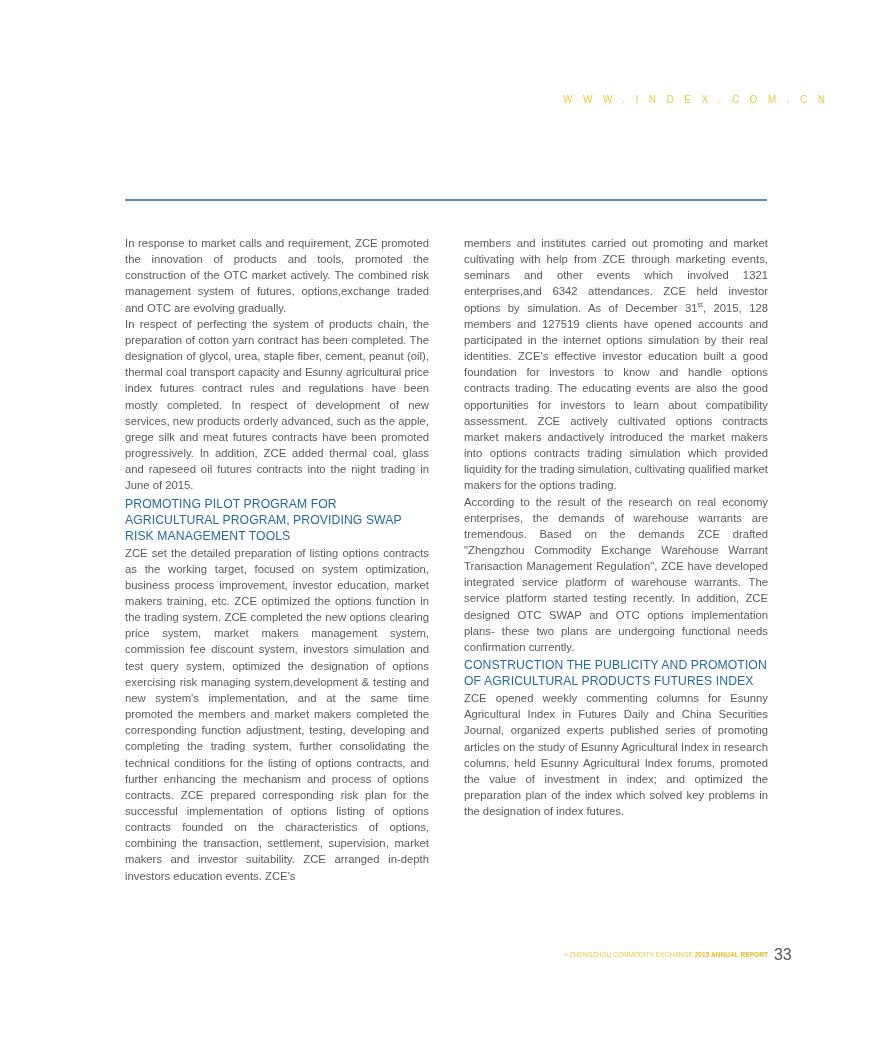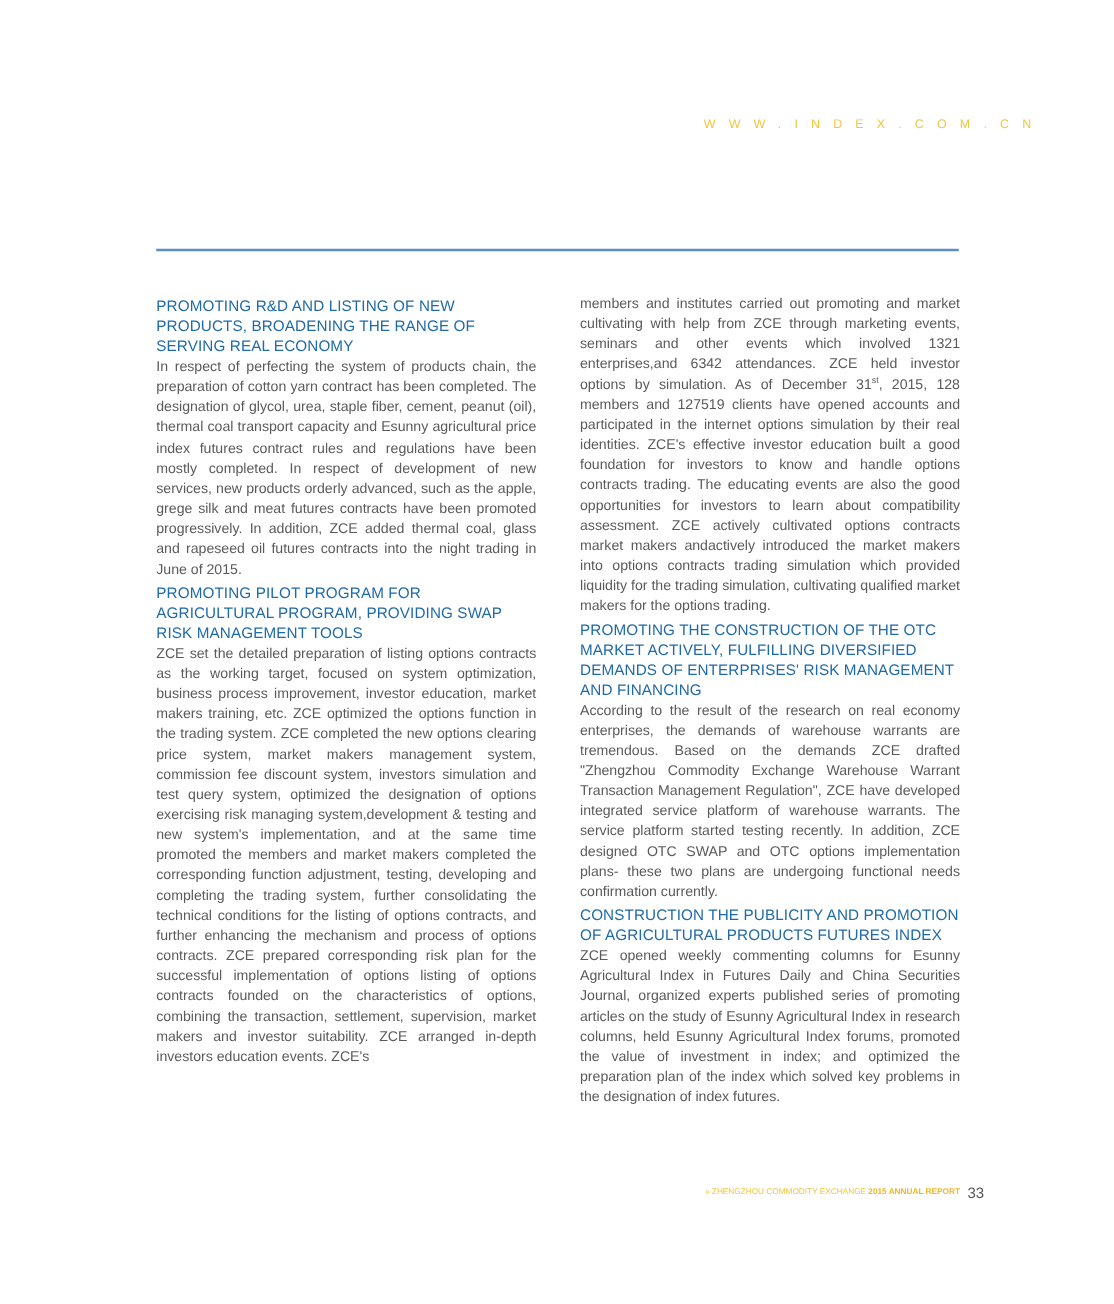--- a/index.html
+++ b/index.html
@@ -7,39 +7,38 @@
   .site-url { position:absolute; top:94px; left:563px; width:210px; font-size:10px; letter-spacing:10.5px; color:#f0c63c; white-space:nowrap; }
   .top-rule { position:absolute; top:199px; left:125px; width:642px; height:2px; background:#5b8fc4; }
   .col { position:absolute; width:304px; }
   .col-left { left:125px; top:235px; }
   .col-right { left:464px; top:235px; }
   .para { font-size:11.3px; line-height:16.15px; color:#5a5a5a; text-align:justify; margin:0; }
   .heading { font-size:12.2px; line-height:16px; color:#1f6aa8; font-weight:normal; margin:2px 0 1px 0; letter-spacing:0.1px; }
   .footer { position:absolute; top:945px; left:564px; white-space:nowrap; }
   .footer-text { font-size:6.6px; color:#f0c63c; vertical-align:middle; }
   .footer-bold { font-size:6.6px; color:#f0b81e; font-weight:bold; vertical-align:middle; }
-  .page-num { font-size:12px; color:#555; vertical-align:middle; margin-left:6px; }
+  .page-num { font-size:16px; color:#555; vertical-align:middle; margin-left:6px; }
   sup { font-size:7px; line-height:0; }
 </style>
 </head>
 <body>
 
 <div class="site-url">WWW.INDEX.COM.CN</div>
 <div class="top-rule"></div>
 
 <div class="col col-left">
-  <h2 class="heading">PROMOTING R&amp;D AND LISTING OF NEW PRODUCTS, BROADENING THE RANGE OF SERVING REAL ECONOMY</h2>
+  <p class="para">In response to market calls and requirement, ZCE promoted the innovation of products and tools, promoted the construction of the OTC market actively. The combined risk management system of futures, options,exchange traded and OTC are evolving gradually.</p>
   <p class="para">In respect of perfecting the system of products chain, the preparation of cotton yarn contract has been completed. The designation of glycol, urea, staple fiber, cement, peanut (oil), thermal coal transport capacity and Esunny agricultural price index futures contract rules and regulations have been mostly completed. In respect of development of new services, new products orderly advanced, such as the apple, grege silk and meat futures contracts have been promoted progressively. In addition, ZCE added thermal coal, glass and rapeseed oil futures contracts into the night trading in June of 2015.</p>
   <h2 class="heading">PROMOTING PILOT PROGRAM FOR AGRICULTURAL PROGRAM, PROVIDING SWAP RISK MANAGEMENT TOOLS</h2>
   <p class="para">ZCE set the detailed preparation of listing options contracts as the working target, focused on system optimization, business process improvement, investor education, market makers training, etc. ZCE optimized the options function in the trading system. ZCE completed the new options clearing price system, market makers management system, commission fee discount system, investors simulation and test query system, optimized the designation of options exercising risk managing system,development &amp; testing and new system's implementation, and at the same time promoted the members and market makers completed the corresponding function adjustment, testing, developing and completing the trading system, further consolidating the technical conditions for the listing of options contracts, and further enhancing the mechanism and process of options contracts. ZCE prepared corresponding risk plan for the successful implementation of options listing of options contracts founded on the characteristics of options, combining the transaction, settlement, supervision, market makers and investor suitability. ZCE arranged in-depth investors education events. ZCE's</p>
 </div>
 
 <div class="col col-right">
   <p class="para"><span>members and institutes carried out promoting and market cultivating with help from ZCE through marketing events, seminars and other events which involved 1321 enterprises,and 6342 attendances. ZCE held investor options by simulation. As of December 31</span><sup>st</sup><span>, 2015, 128 members and 127519 clients have opened accounts and participated in the internet options simulation by their real identities. ZCE's effective investor education built a good foundation for investors to know and handle options contracts trading. The educating events are also the good opportunities for investors to learn about compatibility assessment. ZCE actively cultivated options contracts market makers andactively introduced the market makers into options contracts trading simulation which provided liquidity for the trading simulation, cultivating qualified market makers for the options trading.</span></p>
-  <h2 class="heading">PROMOTING THE CONSTRUCTION OF THE OTC MARKET ACTIVELY, FULFILLING DIVERSIFIED DEMANDS OF ENTERPRISES' RISK MANAGEMENT AND FINANCING</h2>
   <p class="para">According to the result of the research on real economy enterprises, the demands of warehouse warrants are tremendous. Based on the demands ZCE drafted "Zhengzhou Commodity Exchange Warehouse Warrant Transaction Management Regulation", ZCE have developed integrated service platform of warehouse warrants. The service platform started testing recently. In addition, ZCE designed OTC SWAP and OTC options implementation plans- these two plans are undergoing functional needs confirmation currently.</p>
   <h2 class="heading">CONSTRUCTION THE PUBLICITY AND PROMOTION OF  AGRICULTURAL PRODUCTS FUTURES INDEX</h2>
   <p class="para">ZCE opened weekly commenting columns for Esunny Agricultural Index in Futures Daily and China Securities Journal, organized experts published series of promoting articles on the study of Esunny Agricultural Index in research columns, held Esunny Agricultural Index forums, promoted the value of investment in index; and optimized the preparation plan of the index which solved key problems in the designation of index futures.</p>
 </div>
 
 <div class="footer">
   <span class="footer-text">» ZHENGZHOU COMMODITY EXCHANGE </span><span class="footer-bold">2015 ANNUAL REPORT</span><span class="page-num">33</span>
 </div>
 
 </body></html>

